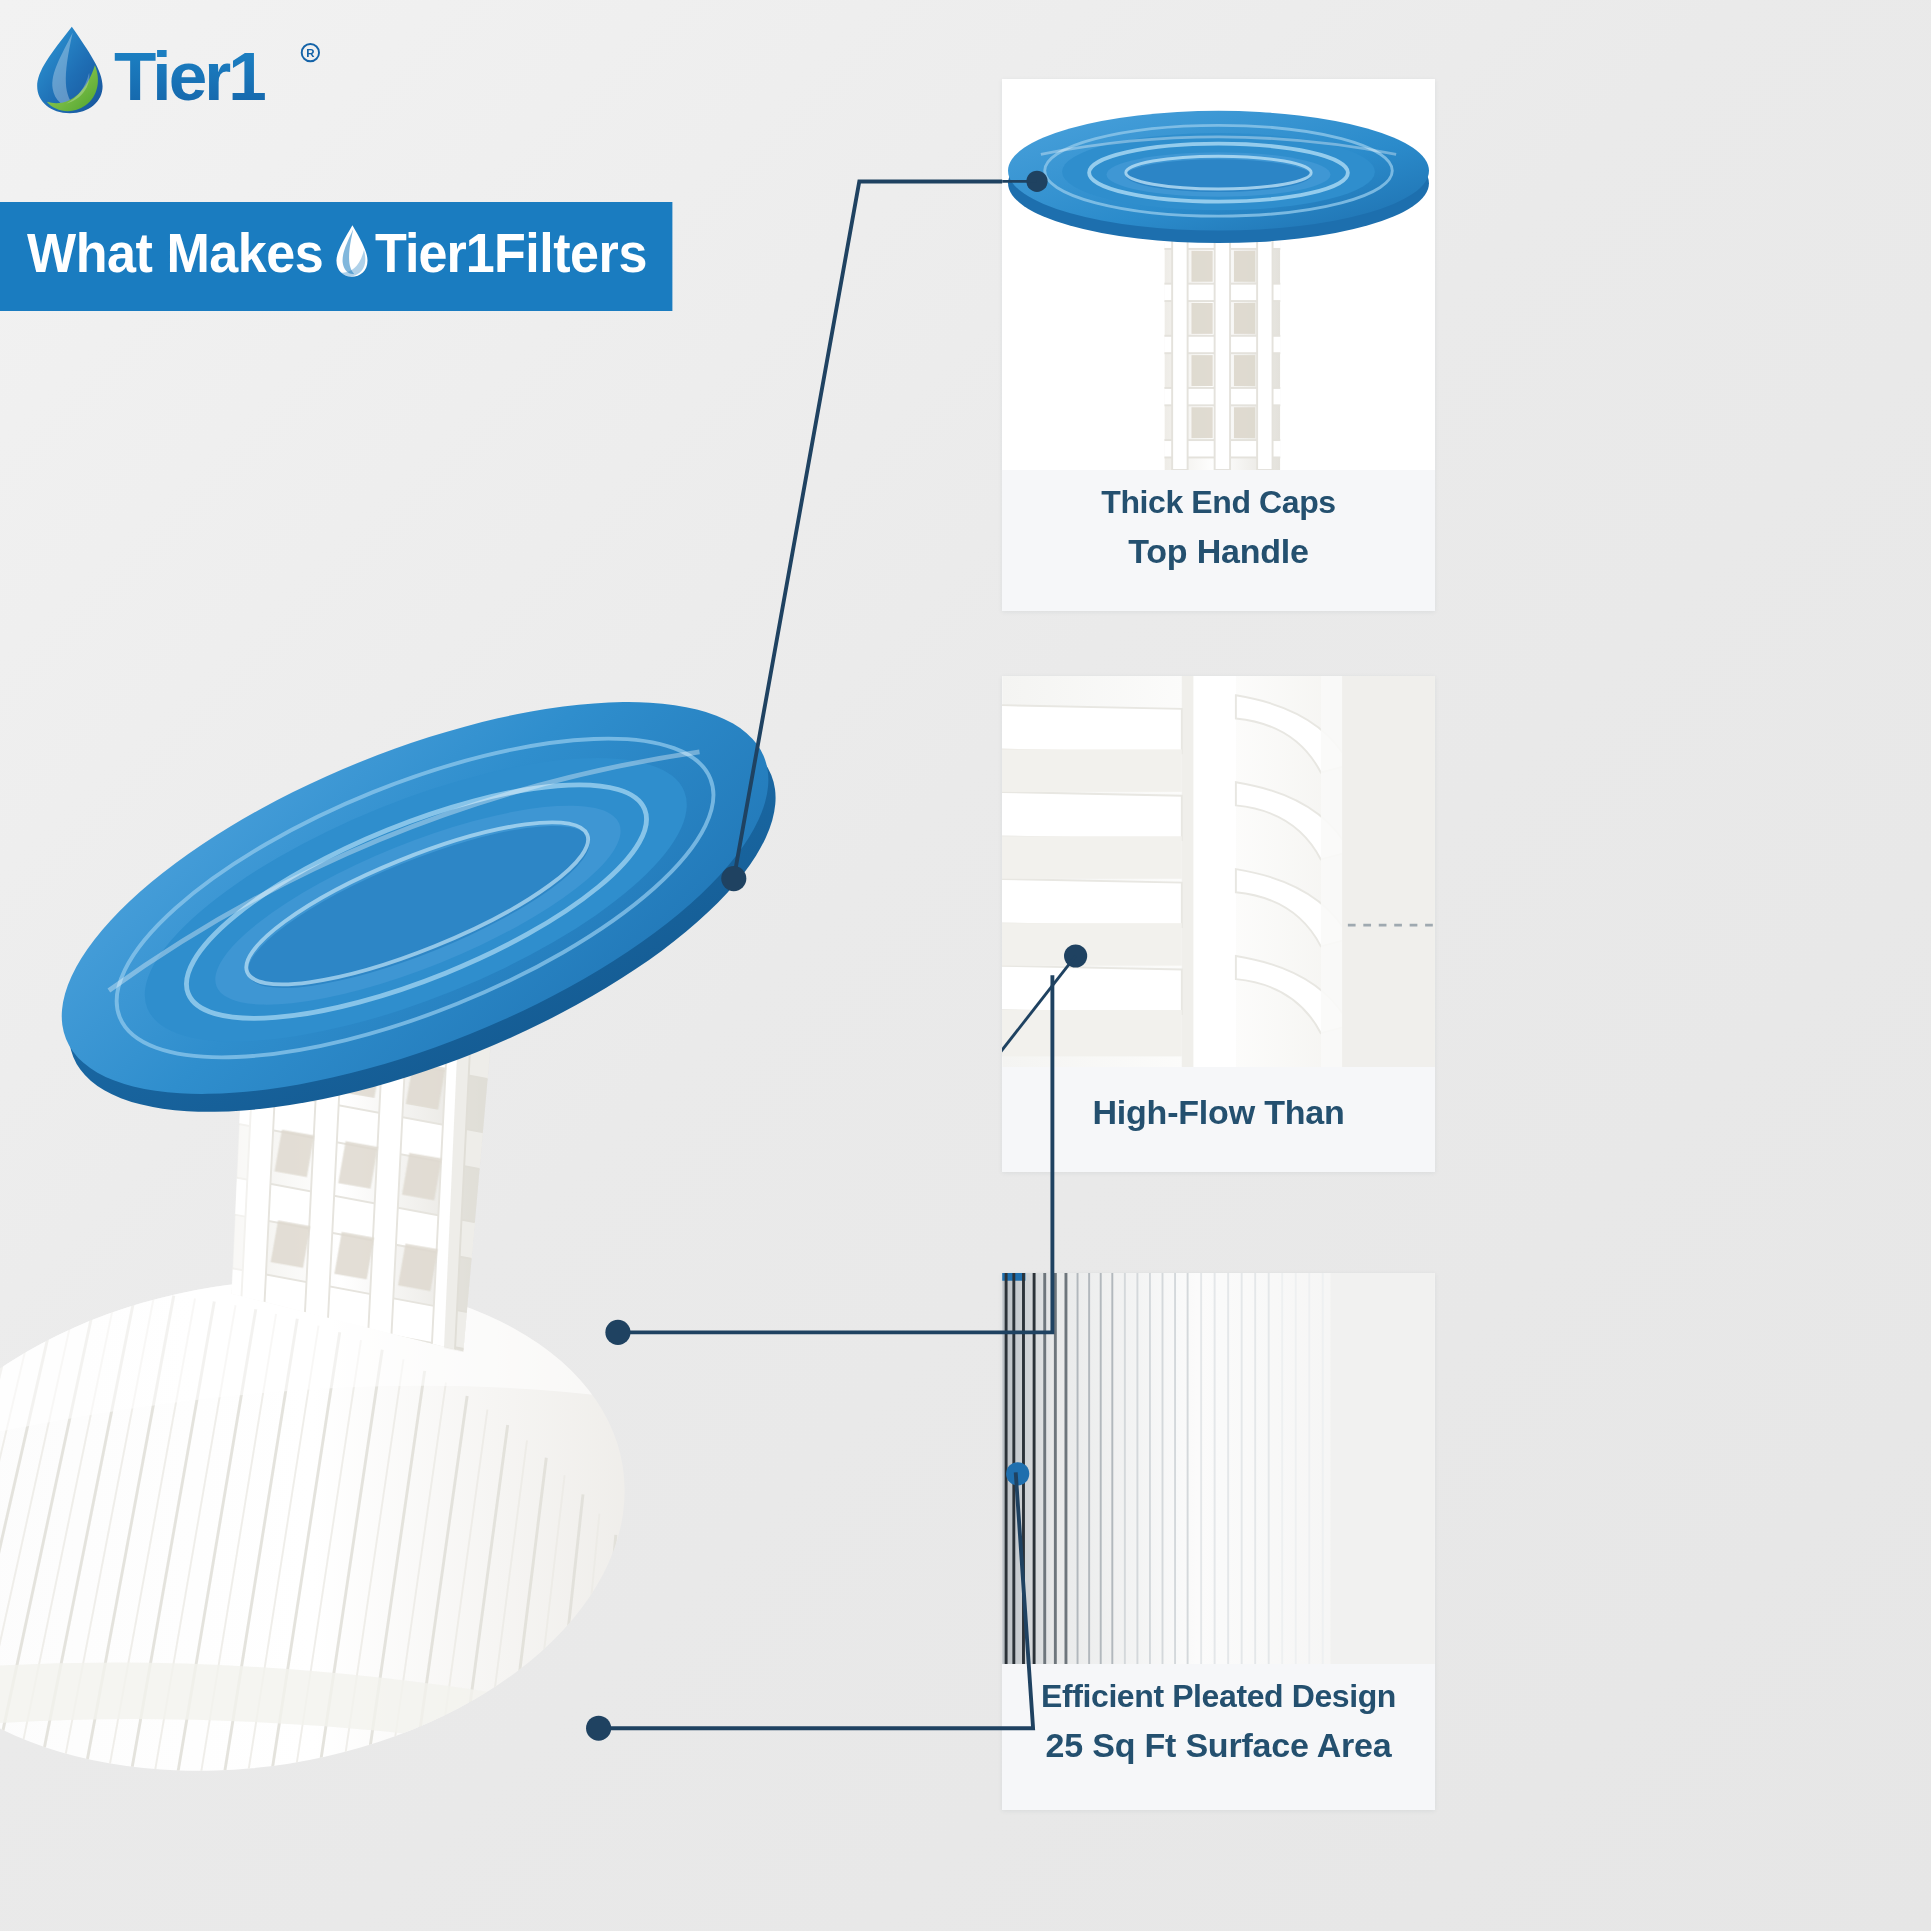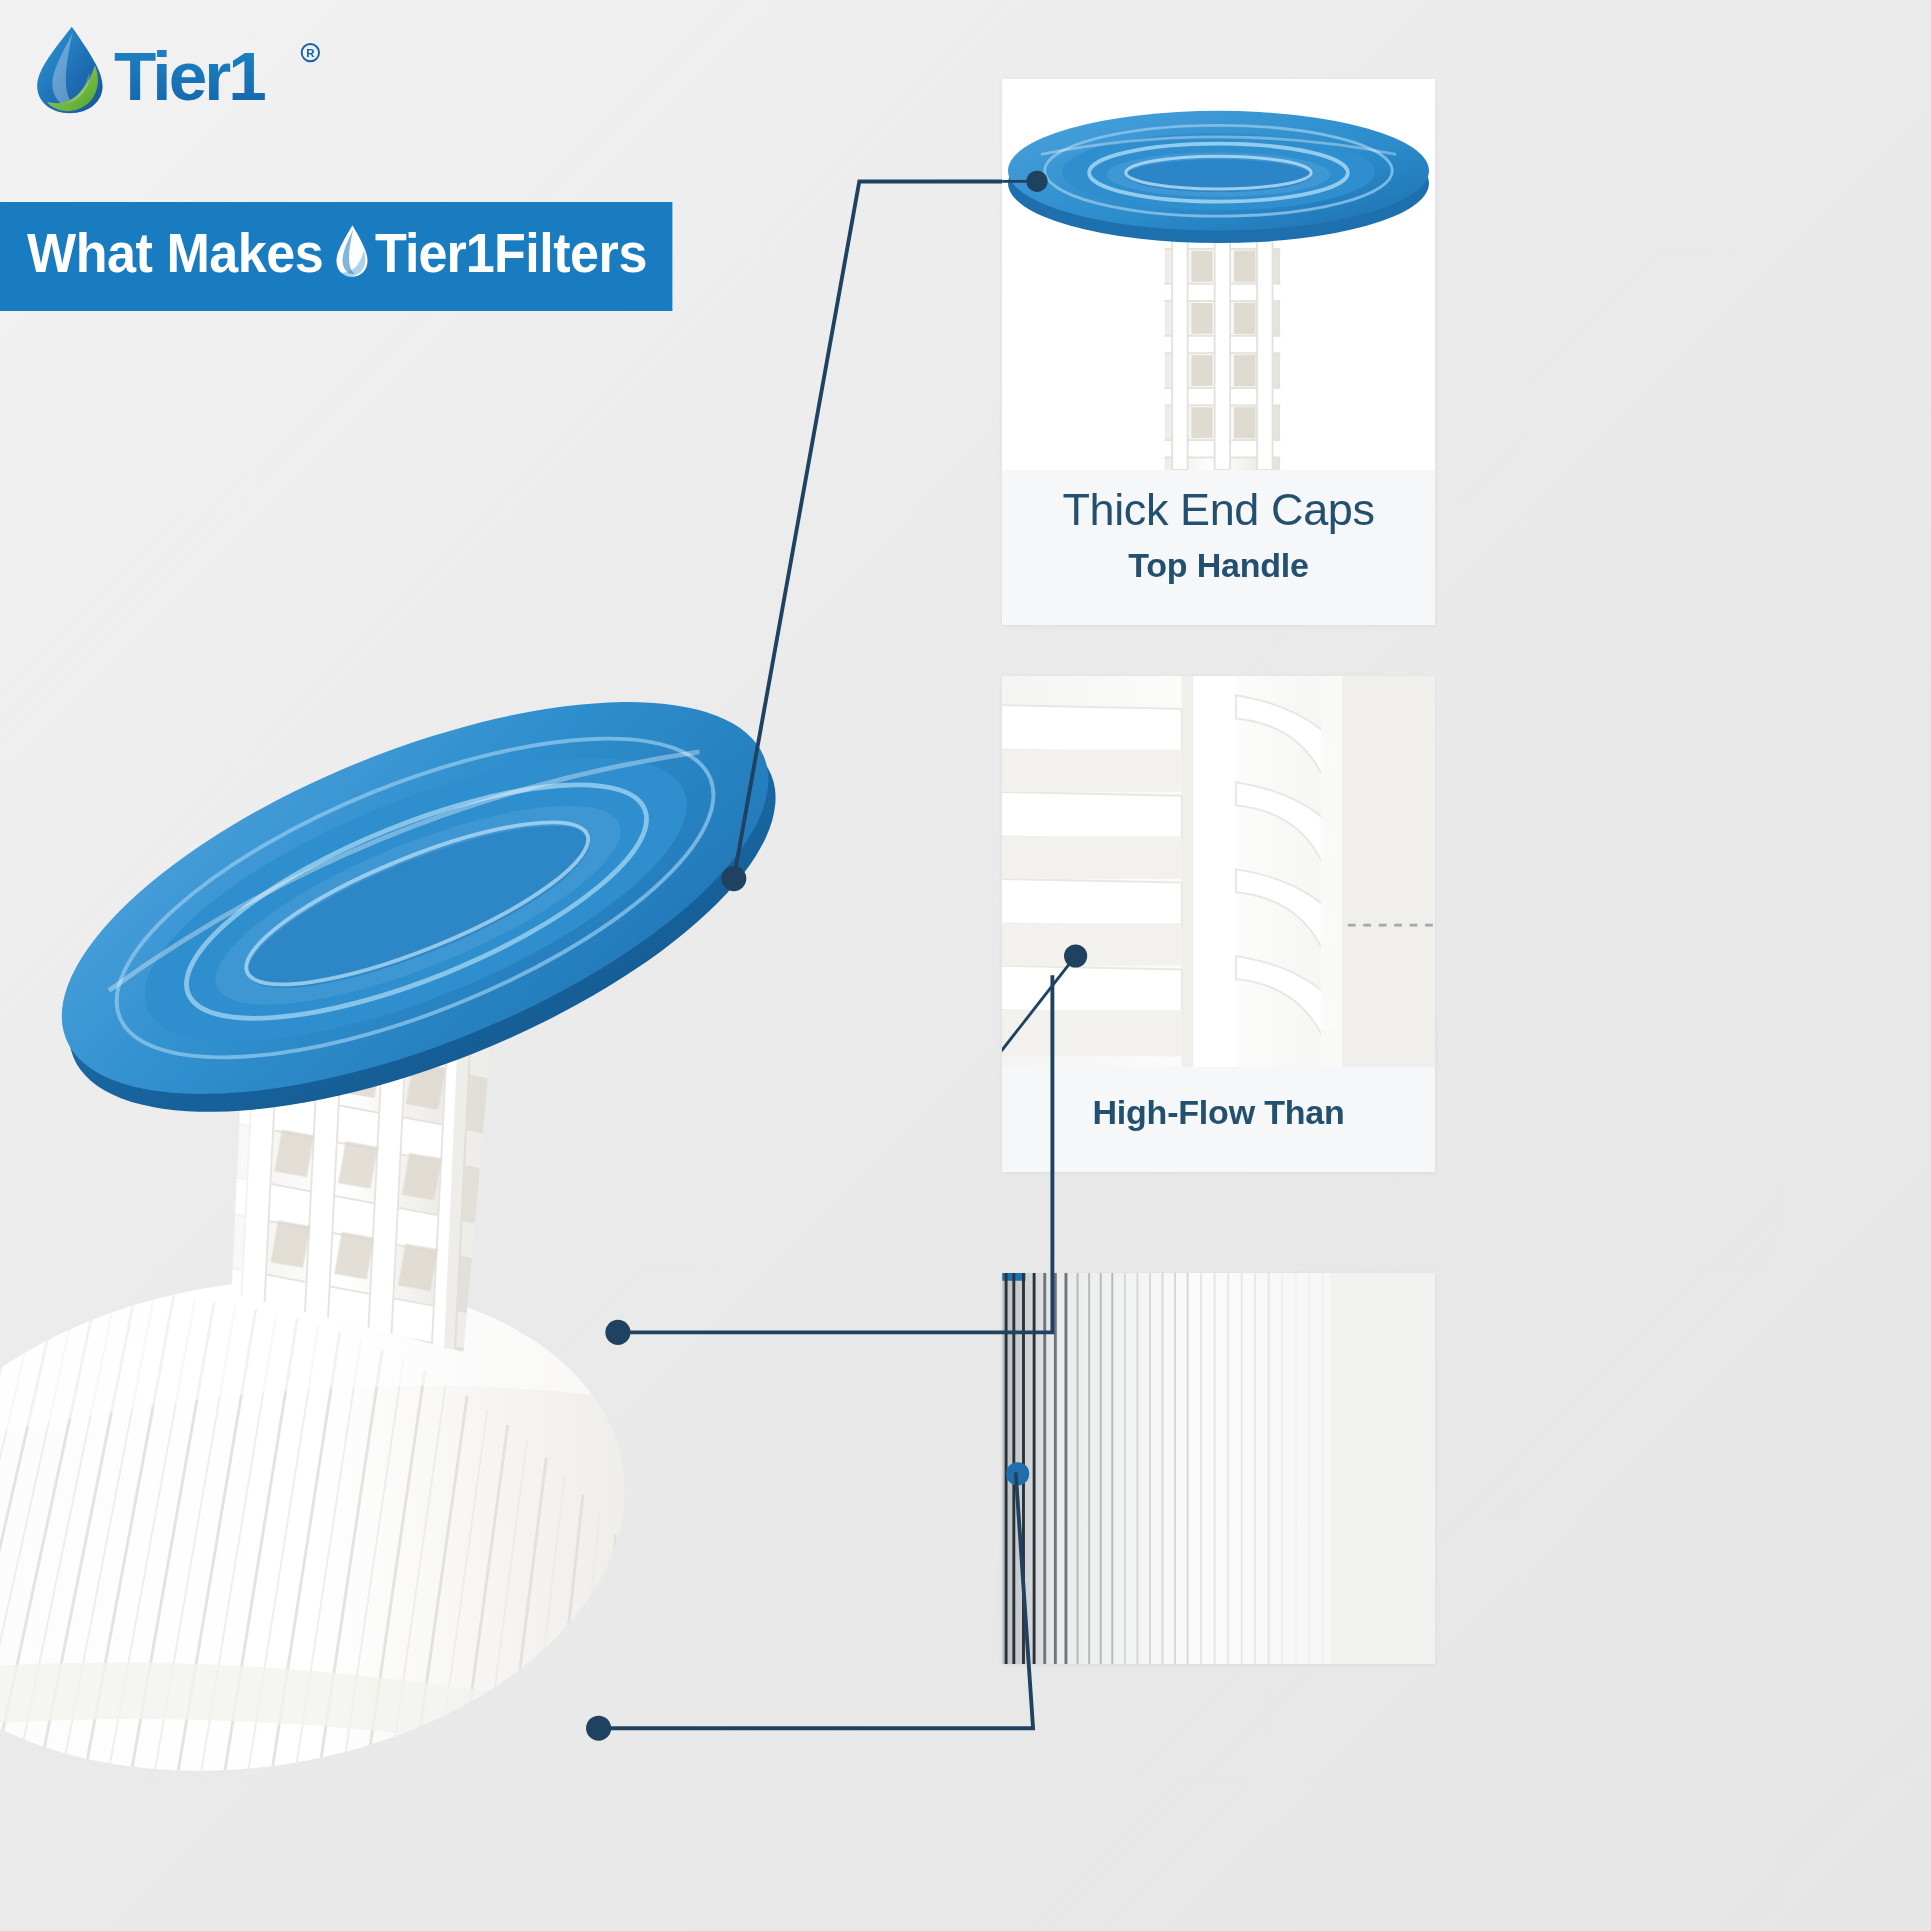--- a/index.html
+++ b/index.html
@@ -31,21 +31,21 @@
   .hl-tier{letter-spacing:-1px;}
 
   
   #hero{position:absolute;left:-39px;top:676px;width:966px;height:1274px;}
 
   
   .card{position:absolute;background:#ffffff;
         box-shadow:0 1px 4.8px rgba(30,50,70,.07);}
   .card-photo{position:relative;width:100%;height:391px;overflow:hidden;background:#ffffff;}
   .card-cap{background:#f6f7f9;padding:15.4px 19.3px 29px 19.3px;text-align:center;}
-  .card-title{color:#24506f;font-size:45px;font-weight:normal;line-height:1.12;letter-spacing:-0.4px;}
+  .card-title{color:#24506f;font-size:32px;font-weight:bold;line-height:1.12;letter-spacing:-0.4px;}
   .card-sub{color:#24506f;font-size:34px;font-weight:bold;line-height:1.2;margin-top:9.7px;letter-spacing:-0.2px;}
 
   #card1{left:1002px;top:79px;width:433px;}
   #card2{left:1002px;top:676px;width:433px;}
   #card3{left:1002px;top:1273px;width:433px;}
   #card1 .card-cap{padding-bottom:39px;}
   #card2 .card-cap{padding-bottom:39px;}
   #card3 .card-cap{padding-bottom:44px;}
 
   
@@ -391,20 +391,24 @@
           <line x1="290" y1="0" x2="290" y2="405"></line>
             <line x1="304" y1="0" x2="304" y2="405"></line>
           <line x1="318" y1="0" x2="318" y2="405"></line>
             <line x1="332" y1="0" x2="332" y2="405"></line>
         </g>
         <rect x="340" y="0" width="108" height="405" fill="#f1f1f0"></rect>
 
         <circle cx="16" cy="208" r="12" fill="#1f6fae"></circle>
       </svg>
     </div>
+    <div class="card-cap">
+      <div class="card-title">Efficient Pleated Design</div>
+      <div class="card-sub">25 Sq Ft Surface Area</div>
+    </div>
   </div>
 
   <svg id="leaders" width="1931" height="1931" viewBox="0 0 2000 2000">
     <g stroke="#1f4261" stroke-width="4" fill="none">
 
       <polyline points="1038,188 890,188 760,910"></polyline>
 
       <polyline points="1090,1010 1090,1380 640,1380"></polyline>
 
       <polyline points="1052,1525 1070,1790 620,1790"></polyline>

